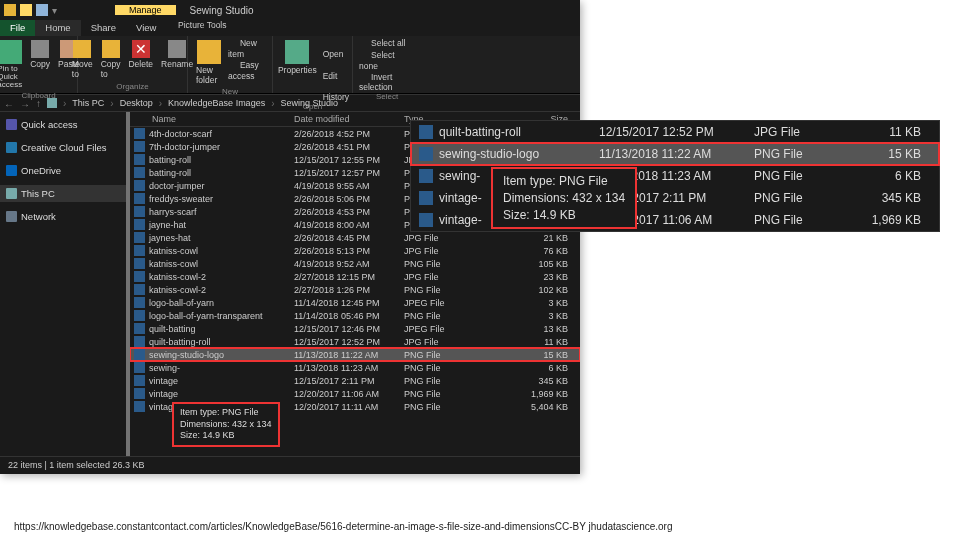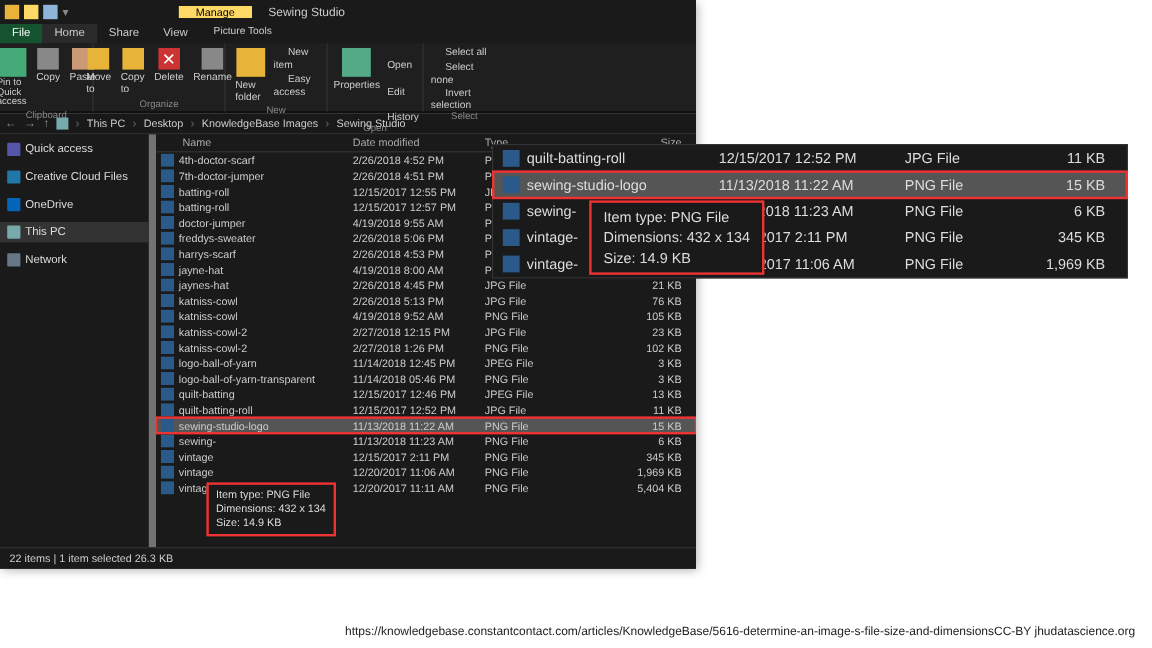--- a/index.html
+++ b/index.html
@@ -3,41 +3,41 @@
 <meta charset="utf-8">
 <style>
 *{margin:0;padding:0;box-sizing:border-box;font-family:"Segoe UI",Arial,sans-serif}
 body{background:#fff;width:960px;height:540px;overflow:hidden;position:relative}
 .explorer{position:absolute;left:0;top:0;width:580px;height:474px;background:#1a1a1a;color:#ddd;font-size:10px;overflow:hidden;box-shadow:2px 2px 8px rgba(0,0,0,.3)}
 .titlebar{height:20px;background:#1a1a1a;display:flex;align-items:center;gap:4px;padding:0 4px}
 .tb-ic{width:12px;height:12px;background:#555;display:inline-block}
 .tb-ic.f1{background:#e8b339}
 .tb-ic.f2{background:#ffd966}
 .tb-ic.f3{background:#8fb4d9}
-.manage-tab{background:#ffd966;color:#000;padding:0 14px;margin-left:88px;font-size:9px}
+.manage-tab{background:#ffd966;color:#000;padding:0 14px;margin-left:54px;font-size:9px}
 .title-t{margin-left:10px;color:#ccc;font-size:10px}
 .menubar{height:16px;display:flex;background:#1a1a1a}
 .mtab{padding:2px 10px;font-size:9.5px;color:#ccc}
 .mtab.file{background:#14532d;color:#fff}
 .mtab.home{background:#2a2a2a}
 .ribbon{height:58px;background:#1f1f1f;display:flex;border-bottom:1px solid #000}
 .rgroup{border-right:1px solid #333;padding:2px 6px;display:flex;flex-direction:column;justify-content:space-between;align-items:center}
 .rgroup .lbl{font-size:8px;color:#888;text-align:center;margin-top:auto}
 .rrow{display:flex;gap:4px;align-items:flex-start}
 .rbtn{display:flex;flex-direction:column;align-items:center;gap:1px;padding:2px;font-size:8.5px;color:#ccc}
 .ric{width:18px;height:18px;display:inline-block}
 .ric.big{width:24px;height:24px}
 .small-list{display:flex;flex-direction:column;font-size:8.5px;color:#ccc;gap:1px}
 .small-list span::before{content:"";width:10px;height:10px;display:inline-block;margin-right:2px;vertical-align:middle}
 .pathbar{height:18px;background:#191919;display:flex;align-items:center;padding:0 4px;gap:6px;border-top:1px solid #333;border-bottom:1px solid #333}
 .nav-ar{color:#888;font-size:10px}
 .path-seg{color:#ccc;font-size:9px}
 .sep{color:#666}
 .content{display:flex;height:calc(100% - 130px)}
-.tree{width:130px;background:#1a1a1a;padding:4px 0;border-right:6px solid #737373}
+.tree{width:130px;background:#1a1a1a;padding:4px 0;border-right:4px solid #737373}
 .tree-it{padding:3px 6px;font-size:9.5px;color:#ddd;display:flex;align-items:center;gap:4px}
 .tree-it.sel{background:#333}
 .tree-ic{width:11px;height:11px;display:inline-block;background:#4a7;border-radius:1px}
 .tree-ic.star{background:#55a}
 .tree-ic.cloud{background:#27a}
 .tree-ic.one{background:#0364b8}
 .tree-ic.pc{background:#7aa}
 .tree-ic.net{background:#678}
 .files{flex:1;background:#1a1a1a;overflow:hidden;position:relative}
 .fhdr{display:flex;padding:2px 4px;font-size:9px;color:#aaa;border-bottom:1px solid #333}
@@ -59,21 +59,21 @@
 .zoom{position:absolute;right:20px;top:120px;width:530px;background:#1a1a1a;color:#ddd;font-size:12px;border:1px solid #333;z-index:20}
 .zrow{display:flex;padding:4px 8px;align-items:center}
 .zrow.sel{background:#555}
 .zrow.hl{outline:2px solid #e33;outline-offset:-1px}
 .zic{width:14px;height:14px;background:#2a5a8a;display:inline-block;margin-right:6px;flex-shrink:0}
 .zrow .zn{width:180px;display:flex;align-items:center}
 .zrow .zd{width:155px}
 .zrow .zt{width:90px}
 .zrow .zs{flex:1;text-align:right;padding-right:10px}
 .ztooltip{position:absolute;left:80px;top:46px;background:#1a1a1a;border:2px solid #e33;padding:4px 10px;font-size:12px;color:#ddd;line-height:1.4;z-index:25}
-.footer{position:absolute;bottom:8px;left:0;right:0;display:flex;justify-content:flex-end;padding:0 14px;font-size:10px;color:#222}
+.footer{position:absolute;bottom:8px;left:0;right:0;display:flex;justify-content:flex-start;padding:0 14px;font-size:10px;color:#222}
 </style>
 </head>
 <body>
 
 <div class="explorer">
  <div class="titlebar">
   <span class="tb-ic f1"></span>
   <span class="tb-ic f2"></span>
   <span class="tb-ic f3"></span>
   <span style="color:#888">▾</span>

